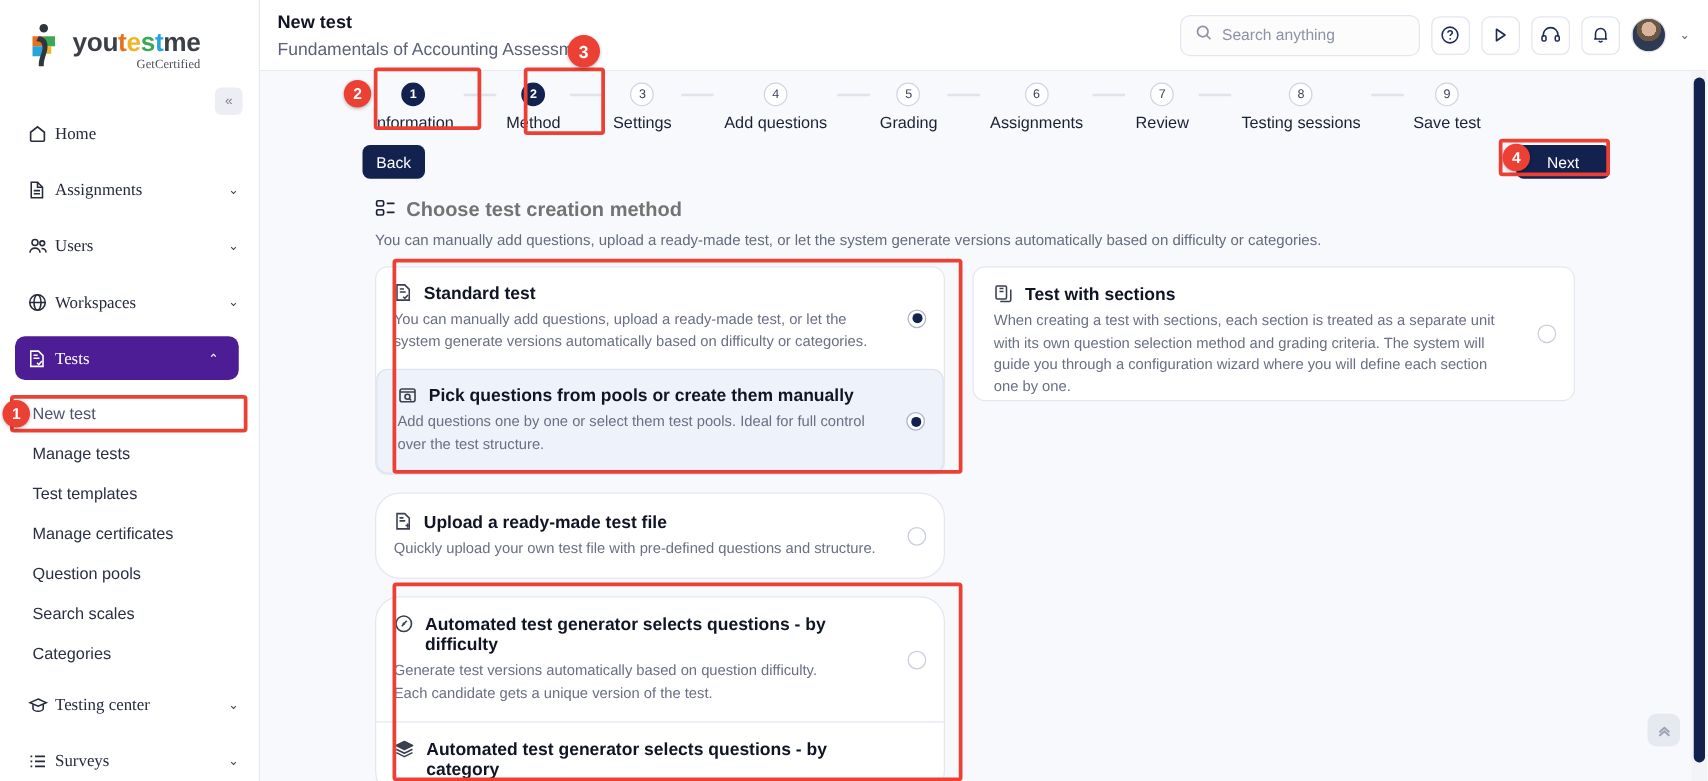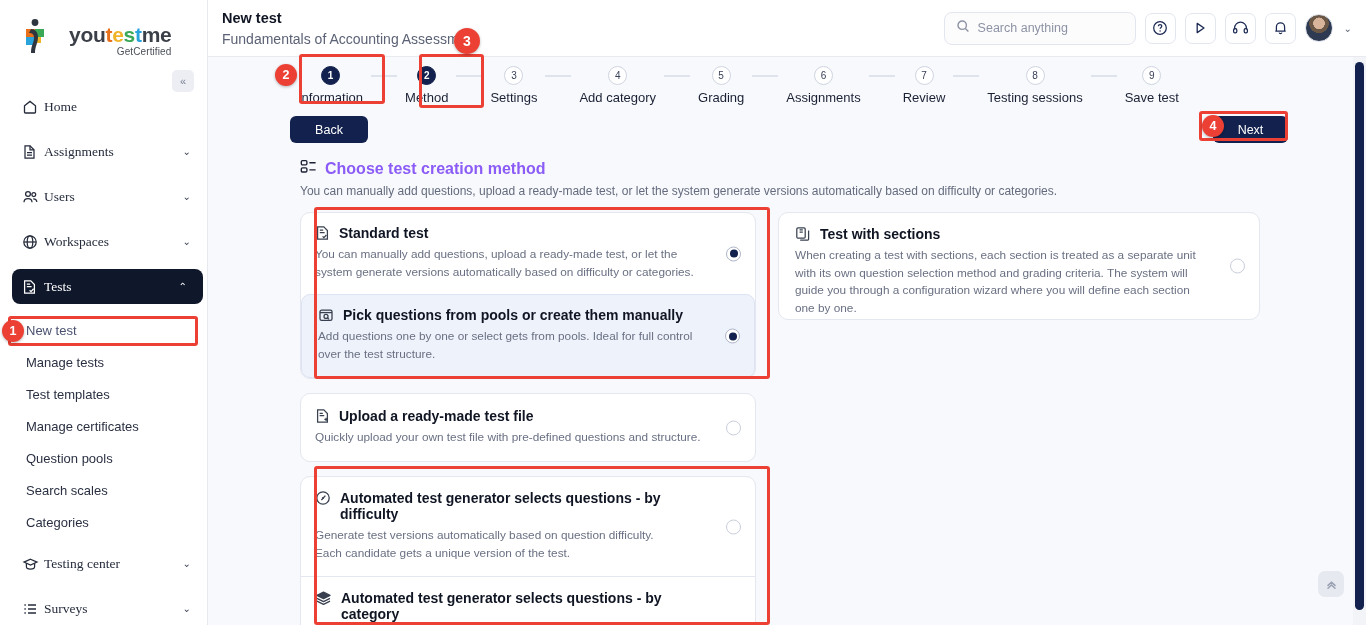--- a/index.html
+++ b/index.html
@@ -17,25 +17,25 @@
     width: 208px; height: 625px;
     background: #ffffff;
     border-right: 1px solid #e7e9ee;
     overflow: hidden;
   }
   .logo-wrap {
     padding: 18px 0 0 22px;
     display: flex; align-items: flex-start; gap: 6px;
   }
   .logo-mark { width: 30px; height: 36px; flex: none; position: relative; }
-  .logo-text { padding-top: 6px; margin-left: 11px; }
+  .logo-text { padding-top: 6px; }
   .logo-word { font-size: 21px; font-weight: 700; letter-spacing: -0.3px; line-height: 1; }
   .lw-y { color: #3b3f47; } .lw-o { color: #e8701a; }
   .lw-t { color: #f0b429; } .lw-e { color: #3aa856; } .lw-s { color: #29a3dc; } .lw-m { color: #3b3f47; }
-  .logo-sub { font-size: 10px; color: #4a4f58; text-align: right; margin-top: 1px; letter-spacing: 0.1px;}
+  .logo-sub { font-size: 10px; color: #4a4f58; text-align: right; margin-top: 1px; letter-spacing: 0.1px; font-family: Liberation Serif, serif;}
 
   .collapse-btn {
     position: absolute; right: 13px; top: 70px;
     width: 22px; height: 22px; border-radius: 5px;
     background: #eceef3; color: #7a8093;
     display: flex; align-items: center; justify-content: center;
     font-size: 11px; cursor: pointer;
   }
 
   .nav { margin-top: 32px; }
@@ -44,23 +44,23 @@
     height: 35px; padding: 0 16px 0 22px;
     color: #252b3b; font-size: 13.5px;
     cursor: pointer; position: relative;
     margin-bottom: 10px;
     font-family: Liberation Serif, serif;
   }
   .nav-item .ico { width: 22px; flex: none; display:flex; align-items:center; color: #252b3b; }
   .nav-item .lbl { flex: 1; }
   .nav-item .chev { font-size: 10px; color: #3c4356; }
   .nav-item.active {
-    background: #0f172a; color: #ffffff;
+    background: #4c1d95; color: #ffffff;
     border-radius: 8px;
-    margin: 0 4px 10px 12px;
+    margin: 0 16px 10px 12px;
     padding-left: 10px;
   }
   .nav-item.active .ico, .nav-item.active .chev { color: #ffffff; }
 
   .sub-item {
     display: flex; align-items: center;
     height: 32px; padding-left: 26px;
     font-size: 13px; color: #2a3042; cursor: pointer;
   }
   .sub-item.selected { color: #4a5270; }
@@ -120,38 +120,38 @@
   .step .nm { font-size: 13px; color: #1b2135; margin-top: 5px; white-space: nowrap; }
   .step-line { width: 26px; height: 2px; background: #dfe3ec; margin-top: 9px; flex: none; }
 
   
   .btn-row { position: relative; padding: 0 28px 0 82px; height: 40px; }
   .btn {
     height: 27px; border-radius: 6px; background: #12214d; color: #fff;
     font-size: 12.5px; display: inline-flex; align-items: center; justify-content: center;
     cursor: pointer; border: none;
   }
-  .btn-back { width: 78px; position: absolute; left: 82px; top: 5px; }
+  .btn-back { width: 50px; position: absolute; left: 82px; top: 5px; }
   .btn-next { width: 75px; position: absolute; right: 78px; top: 5px; }
 
   
   .sec-head { padding: 8px 0 0 92px; display: flex; align-items: center; gap: 8px; }
-  .sec-title { font-size: 16px; font-weight: 700; color: #8b5cf6; }
+  .sec-title { font-size: 16px; font-weight: 700; color: #737373; }
   .sec-desc { padding: 6px 0 0 92px; font-size: 12px; color: #646b7e; }
 
   
   .cards { display: flex; gap: 22px; padding: 14px 0 0 92px; }
   .col-left { width: 456px; }
   .col-right { width: 482px; }
 
   .card {
     background: #ffffff; border: 1px solid #e4e7ef; border-radius: 10px;
     position: relative; cursor: pointer;
   }
-  .card + .card { margin-top: 14px; }
+  .card + .card { margin-top: 14px; border-radius: 20px; }
   .card-inner { padding: 12px 46px 13px 14px; }
   .card-title { display: flex; align-items: flex-start; gap: 9px; font-size: 14px; font-weight: 700; color: #101524; }
   .card-title .cico { color: #39404f; display: flex; }
   .card-desc { font-size: 11.8px; color: #6a7083; line-height: 1.5; margin-top: 5px; }
 
   .radio {
     position: absolute; right: 14px; top: 50%; transform: translateY(-50%);
     width: 15px; height: 15px; border-radius: 50%; border: 1.5px solid #c9cedb; background:#fff;
   }
   .radio.on { border-color: #aeb5c7; }
@@ -381,21 +381,21 @@
       <div class="nm">Method</div>
     </div>
     <div class="step-line"></div>
     <div class="step">
       <div class="num">3</div>
       <div class="nm">Settings</div>
     </div>
     <div class="step-line"></div>
     <div class="step">
       <div class="num">4</div>
-      <div class="nm">Add category</div>
+      <div class="nm">Add questions</div>
     </div>
     <div class="step-line"></div>
     <div class="step">
       <div class="num">5</div>
       <div class="nm">Grading</div>
     </div>
     <div class="step-line"></div>
     <div class="step">
       <div class="num">6</div>
       <div class="nm">Assignments</div>
@@ -462,21 +462,21 @@
               <span class="cico">
                 <svg width="16" height="16" viewBox="0 0 16 16" fill="none" stroke="currentColor" stroke-width="1.3">
                     <rect x="2" y="3.2" width="12" height="10.2" rx="1.6"></rect>
                     <path d="M2 5.6h12"></path>
                     <circle cx="8" cy="9.4" r="2"></circle>
                     <path d="M9.6 11 11 12.4"></path>
                   </svg>
               </span>
               <span>Pick questions from pools or create them manually</span>
             </div>
-            <div class="card-desc">Add questions one by one or select gets from pools. Ideal for full control over the test structure.</div>
+            <div class="card-desc">Add questions one by one or select them test pools. Ideal for full control over the test structure.</div>
           </div>
           <div class="radio on"></div>
         </div>
       </div>
 
       <div class="card">
         <div class="card-inner" style="padding-top:14px;padding-bottom:15px;">
           <div class="card-title">
             <span class="cico">
               <svg width="15" height="16" viewBox="0 0 15 16" fill="none" stroke="currentColor" stroke-width="1.25">

